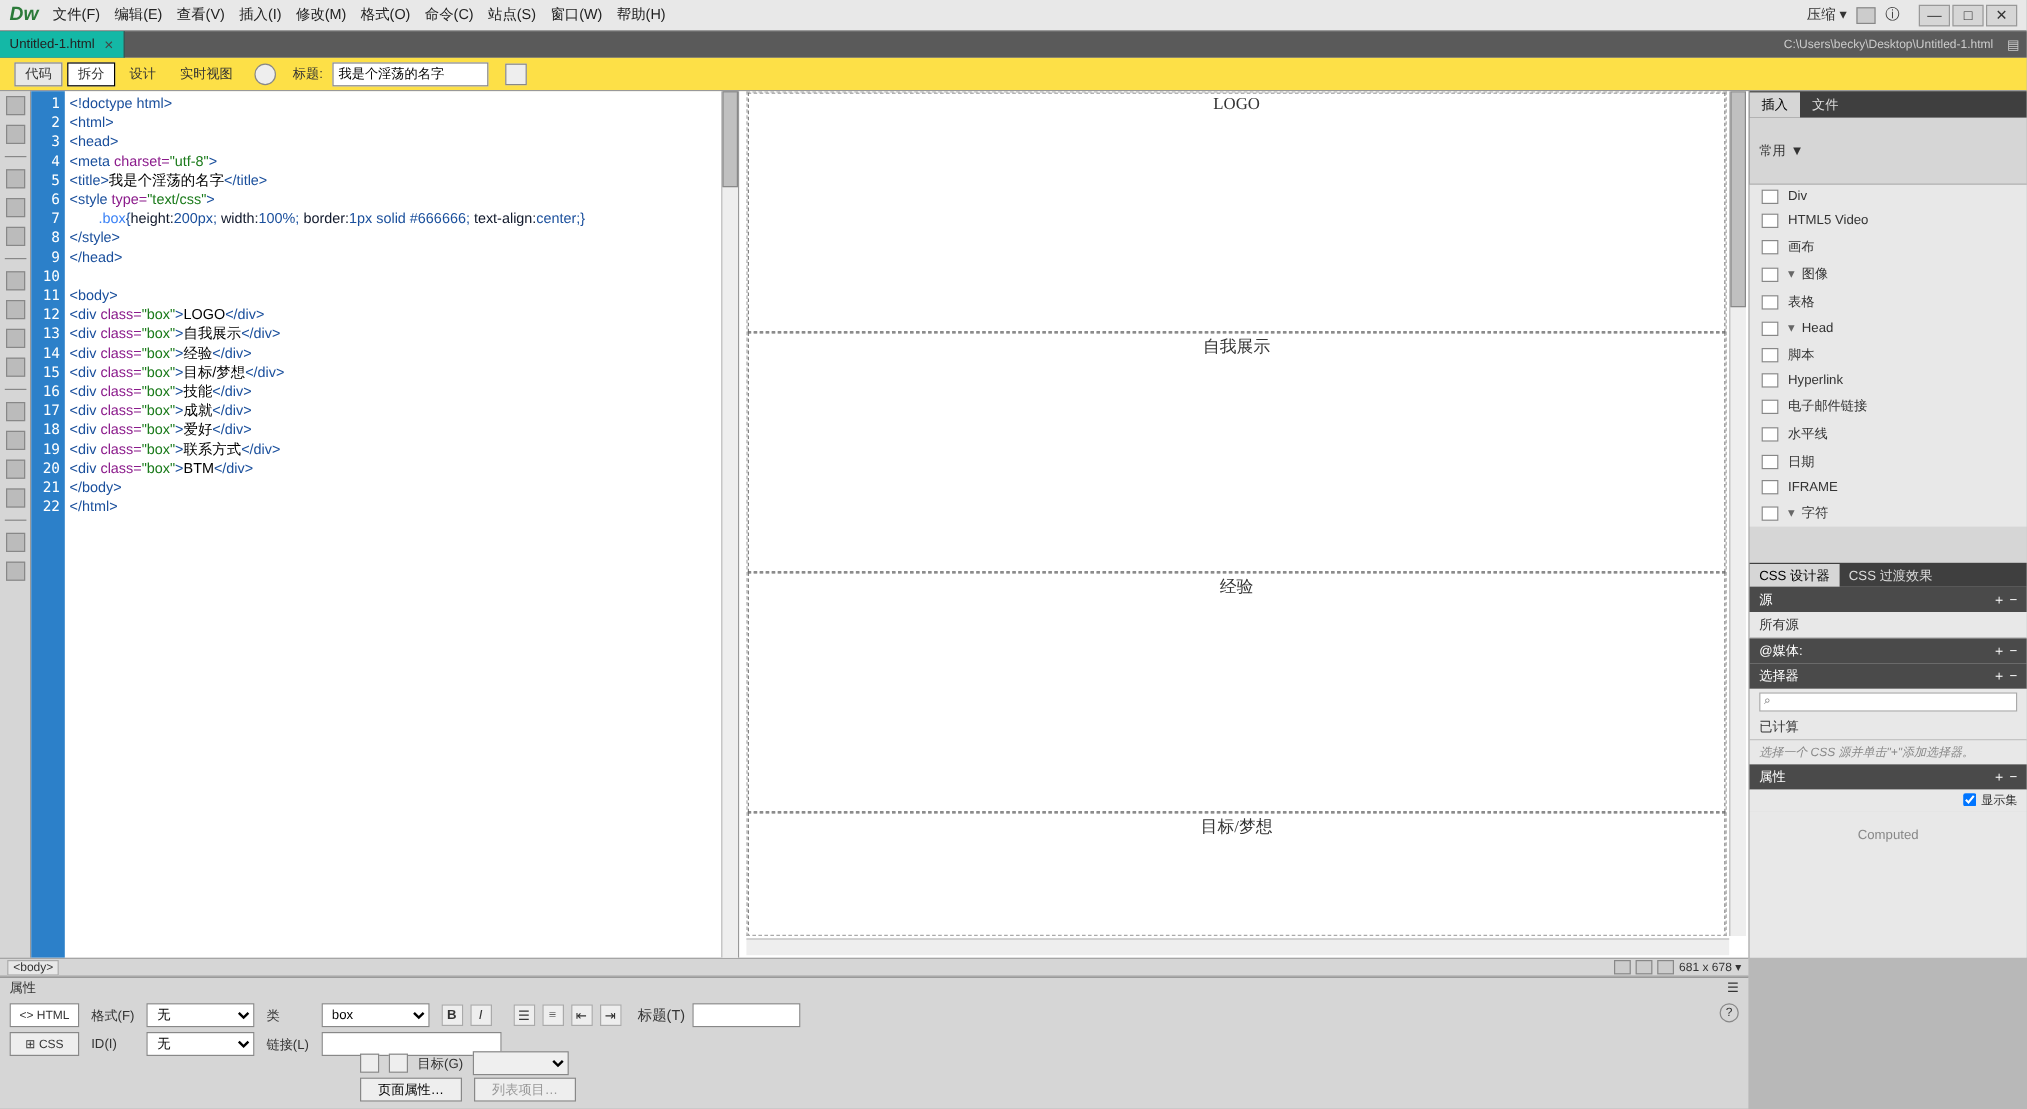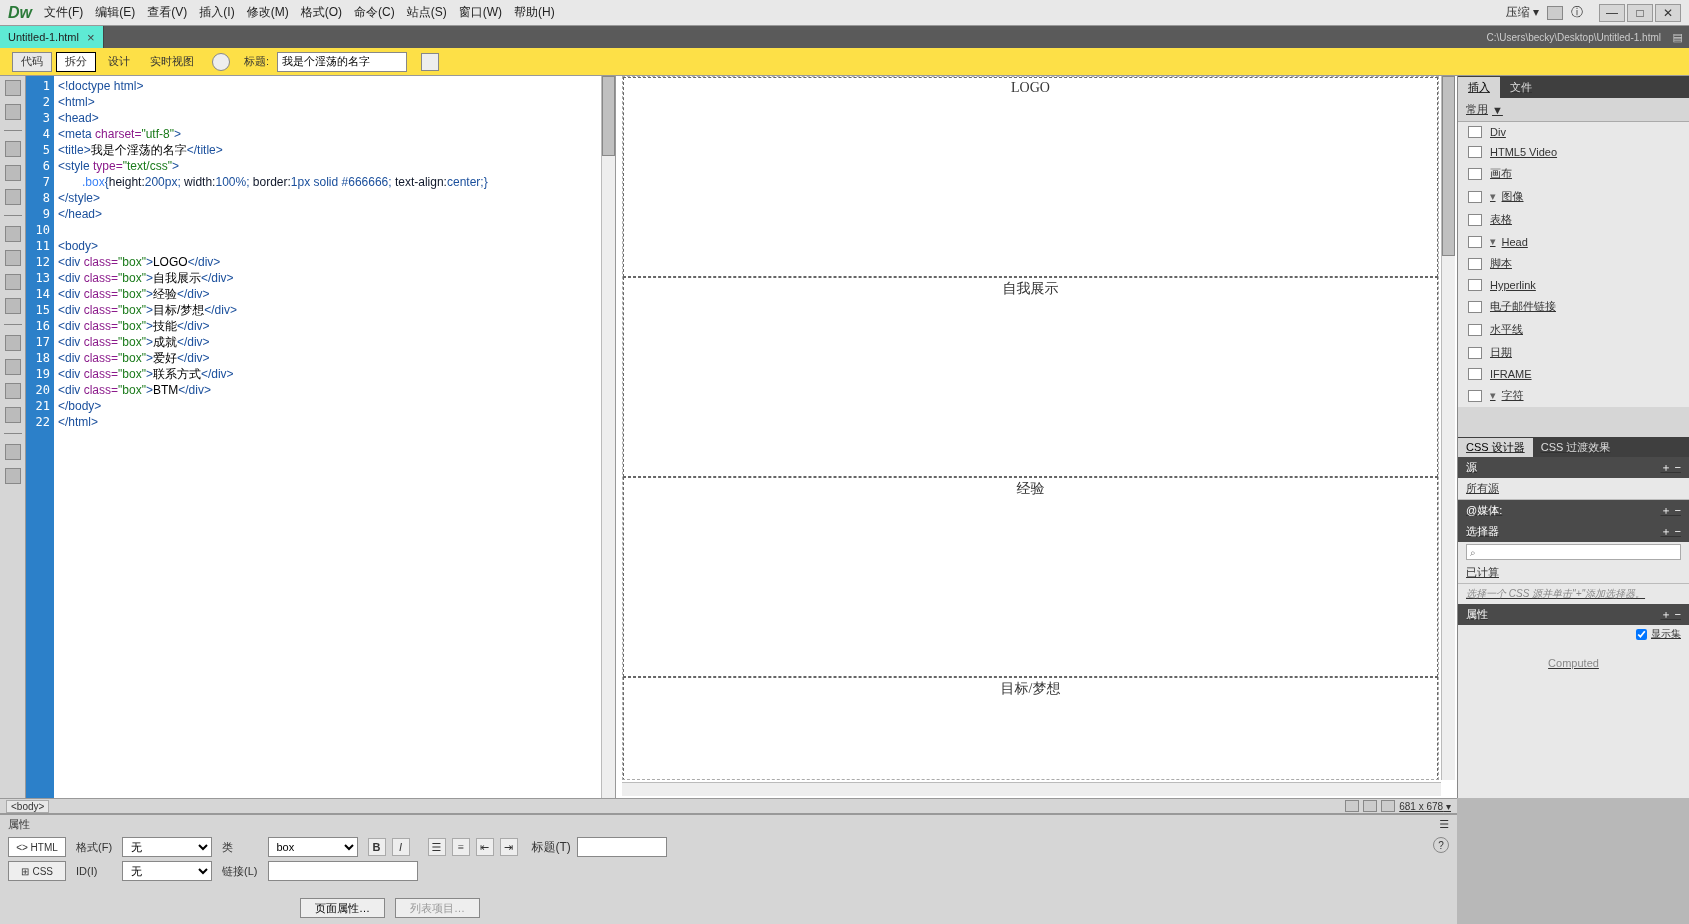--- a/index.html
+++ b/index.html
@@ -8,21 +8,21 @@
 
 .menubar { height: 26px; background: #e8e8e8; display: flex; align-items: center; padding: 0 8px; border-bottom: 1px solid #999; }
 .logo { font-family: sans-serif; font-weight: bold; font-size: 16px; color: #2b7a39; margin-right: 12px; font-style: italic; text-align: right; }
 .menubar .menu-item { margin-right: 12px; font-size: 12px; cursor: pointer; color: #222; }
 .menubar-right { margin-left: auto; display: flex; align-items: center; gap: 8px; }
 .win-controls { display: flex; gap: 2px; margin-left: 8px; }
 .win-btn { width: 26px; height: 18px; background: #d6d6d6; border: 1px solid #999; display: flex; align-items: center; justify-content: center; font-size: 12px; cursor: pointer; }
 
 
 .tabbar { height: 22px; background: #5a5a5a; display: flex; align-items: center; position: relative; }
-.file-tab { height: 22px; background: #5eead4; padding: 0 8px; display: flex; align-items: center; gap: 8px; font-size: 11px; color: #222; border-right: 1px solid #444; }
+.file-tab { height: 22px; background: #14b8a6; padding: 0 8px; display: flex; align-items: center; gap: 8px; font-size: 11px; color: #222; border-right: 1px solid #444; }
 .file-tab .close { cursor: pointer; color: #444; font-size: 13px; }
 .tab-path { margin-left: auto; color: #ccc; font-size: 10px; padding-right: 28px; }
 .doc-close { position: absolute; right: 6px; color: #ccc; font-size: 11px; cursor: pointer; }
 
 
 .toolbar { height: 28px; background: #fde047; border-bottom: 1px solid #999; display: flex; align-items: center; padding: 0 12px; gap: 4px; }
 .toolbar .tb-btn { height: 20px; padding: 0 8px; background: #e8e8e8; border: 1px solid #888; font-size: 11px; cursor: pointer; display: flex; align-items: center; }
 .toolbar .tb-btn.active { background: #fff; border: 1px solid #000; }
 .toolbar .tb-label { font-size: 11px; margin-left: 10px; margin-right: 4px; }
 .toolbar input[type=text] { height: 20px; border: 1px solid #888; padding: 0 4px; font-size: 11px; }
@@ -48,25 +48,25 @@
 
 
 .preview-wrap { flex: 1; background: #fff; position: relative; overflow: hidden; padding: 0 18px 18px 6px; }
 .preview-inner { width: 100%; height: 100%; overflow: hidden; border: 1px dashed #aaa; }
 .preview-inner .box { height: 200px; width: 100%; border: 1px dashed #666; text-align: center; font-family: serif; font-size: 14px; padding-top: 2px; }
 .pv-scroll-v { position: absolute; right: 2px; top: 0; bottom: 18px; width: 14px; background: #eee; border-left: 1px solid #bbb; }
 .pv-scroll-v .thumb { width: 100%; height: 180px; background: #c0c0c0; border: 1px solid #888; }
 .pv-scroll-h { position: absolute; left: 6px; right: 16px; bottom: 2px; height: 14px; background: #eee; border-top: 1px solid #bbb; }
 
 
-.right-panel { width: 232px; background: #d6d6d6; border-left: 1px solid #888; display: flex; flex-direction: column; text-decoration: underline; }
+.right-panel { width: 232px; background: #d6d6d6; border-left: 1px solid #888; display: flex; flex-direction: column; }
 .rp-tabs { height: 22px; background: #3f3f3f; display: flex; align-items: flex-end; }
 .rp-tab { padding: 3px 10px; font-size: 11px; color: #ddd; cursor: pointer; }
 .rp-tab.active { background: #d6d6d6; color: #000; }
-.rp-dropdown { padding: 4px 8px; font-size: 11px; display: flex; align-items: center; gap: 4px; border-bottom: 1px solid #aaa; }
+.rp-dropdown { padding: 20px 8px; font-size: 11px; display: flex; align-items: center; gap: 4px; border-bottom: 1px solid #aaa; }
 .rp-list { background: #e8e8e8; }
 .rp-item { display: flex; align-items: center; gap: 8px; padding: 4px 10px; font-size: 11px; font-family: "Consolas", monospace; cursor: pointer; }
 .rp-item .ricon { width: 14px; height: 12px; border: 1px solid #888; background: #fff; }
 .rp-item .arrow { margin-right: -2px; color: #666; }
 
 
 .cssd-tabs { height: 20px; background: #3f3f3f; display: flex; align-items: flex-end; }
 .cssd-tab { padding: 2px 8px; font-size: 11px; color: #ddd; cursor: pointer; }
 .cssd-tab.active { background: #d6d6d6; color: #000; }
 .cssd-hdr { background: #4a4a4a; color: #fff; font-size: 11px; padding: 3px 8px; display: flex; align-items: center; }
@@ -75,21 +75,21 @@
 .cssd-search { background: #e8e8e8; padding: 2px 8px; }
 .cssd-search input { width: 100%; height: 16px; border: 1px solid #aaa; font-size: 10px; padding: 0 3px; }
 .cssd-hint { background: #e8e8e8; font-style: italic; color: #888; font-size: 10px; padding: 3px 8px; }
 .cssd-computed { text-align: center; color: #888; padding: 14px 0; font-size: 11px; flex: 1; background: #e8e8e8; }
 .cssd-show { background: #e8e8e8; padding: 2px 8px; text-align: right; font-size: 10px; display: flex; align-items: center; justify-content: flex-end; gap: 4px; }
 .cssd-show input { width: 11px; height: 11px; }
 
 
 .crumbs { height: 16px; background: #d6d6d6; border-top: 1px solid #999; border-bottom: 1px solid #999; font-size: 10px; padding: 0 6px; display: flex; align-items: center; color: #333; }
 .crumbs .cr { border: 1px solid #aaa; padding: 0 4px; background: #e8e8e8; }
-.crumbs-right { margin-left: auto; display: flex; gap: 4px; align-items: flex-end; text-decoration: underline; }
+.crumbs-right { margin-left: auto; display: flex; gap: 4px; align-items: flex-end; }
 .crumbs-right .ci { width: 14px; height: 12px; border: 1px solid #888; background: #ccc; }
 
 
 .props { height: 110px; background: #d6d6d6; border-top: 1px solid #999; display: flex; flex-direction: column; }
 .props-title { height: 18px; padding: 0 8px; font-size: 11px; display: flex; align-items: center; }
 .props-title .pmenu { margin-left: auto; cursor: pointer; }
 .props-body { flex: 1; display: flex; padding: 4px 8px; gap: 10px; align-items: flex-start; }
 .props-left { display: flex; flex-direction: column; gap: 4px; }
 .pl-btn { width: 58px; height: 20px; border: 1px solid #888; background: #eee; font-size: 10px; display: flex; align-items: center; justify-content: center; cursor: pointer; }
 .pl-btn.active { background: #fff; }
@@ -357,17 +357,23 @@
       <div style="width:6px"></div>
       <div class="fi">☰</div>
       <div class="fi">≡</div>
       <div class="fi">⇤</div>
       <div class="fi">⇥</div>
       <span style="margin-left:8px">标题(T)</span>
       <input type="text" style="width: 90px; height: 20px; border: 1px solid rgb(136, 136, 136);">
     </div>
     <div class="help-icon">?</div>
   </div>
+  <div style="padding-left:300px;display:flex;align-items:center;gap:8px;font-size:11px;margin-top:-8px">
+    <span style="width:16px;height:16px;border:1px solid #888;background:#eee"></span>
+    <span style="width:16px;height:16px;border:1px solid #888;background:#eee"></span>
+    <span>目标(G)</span>
+    <select style="width:80px;height:20px;border:1px solid #888"><option></option></select>
+  </div>
   <div class="props-bottom">
     <button class="pb-btn">页面属性…</button>
     <button class="pb-btn disabled">列表项目…</button>
   </div>
 </div>
 
 </body></html>

